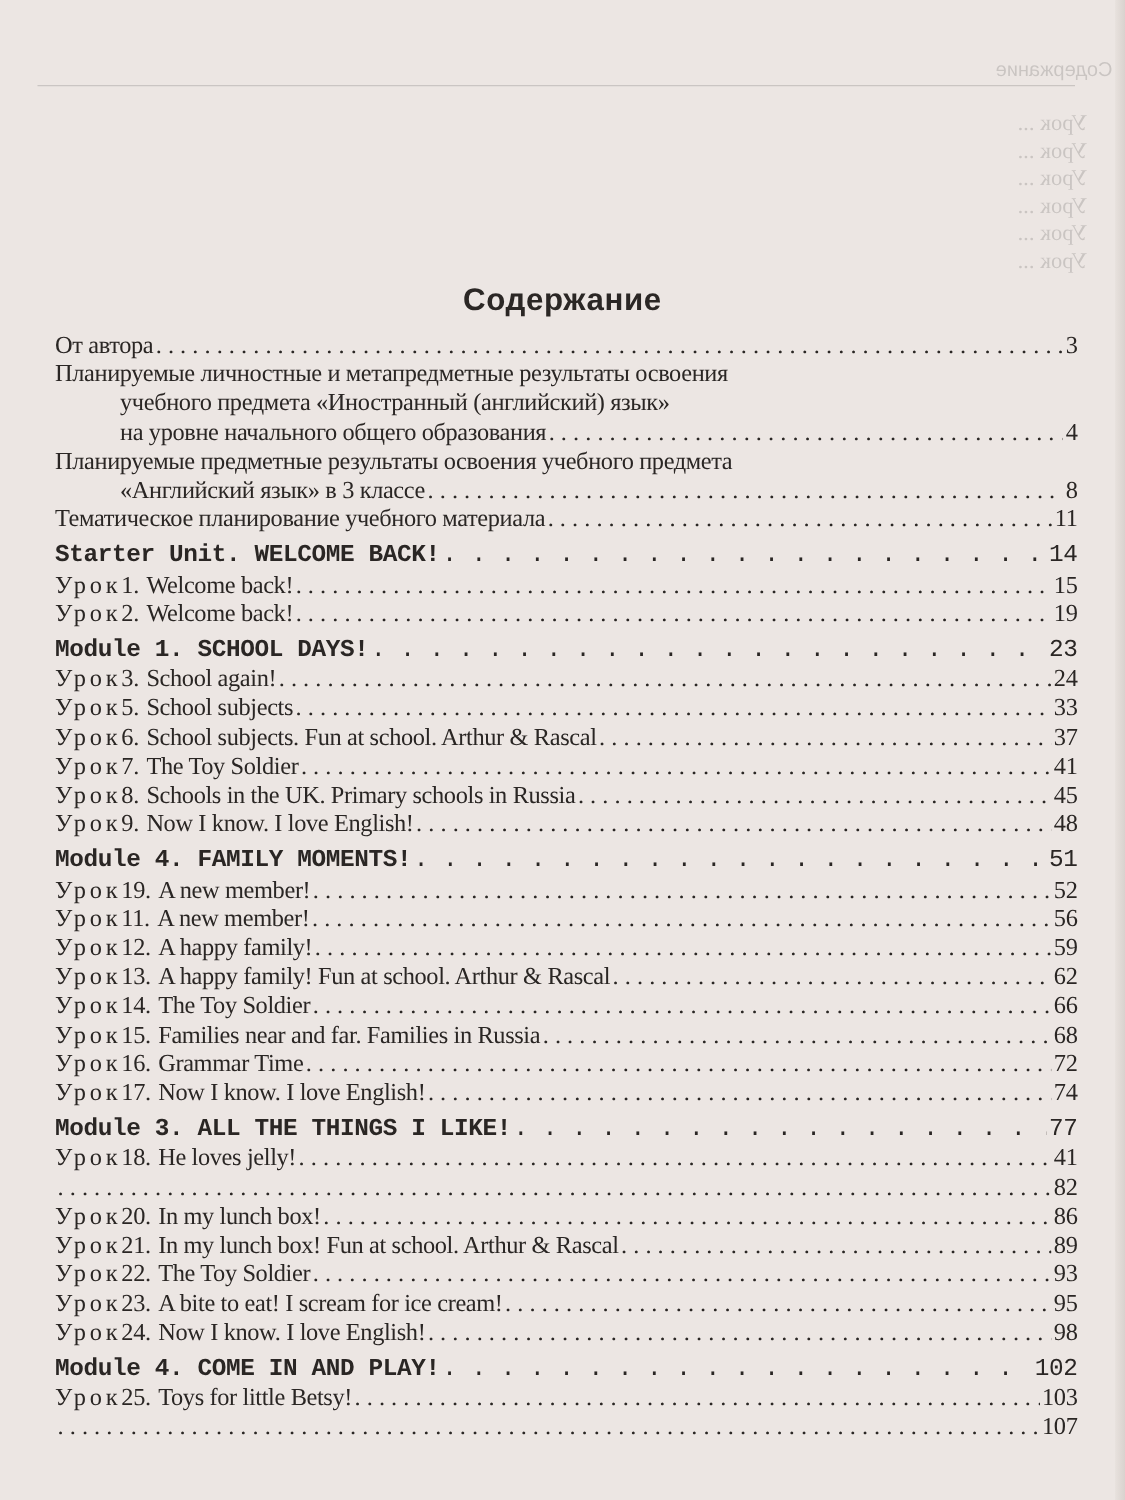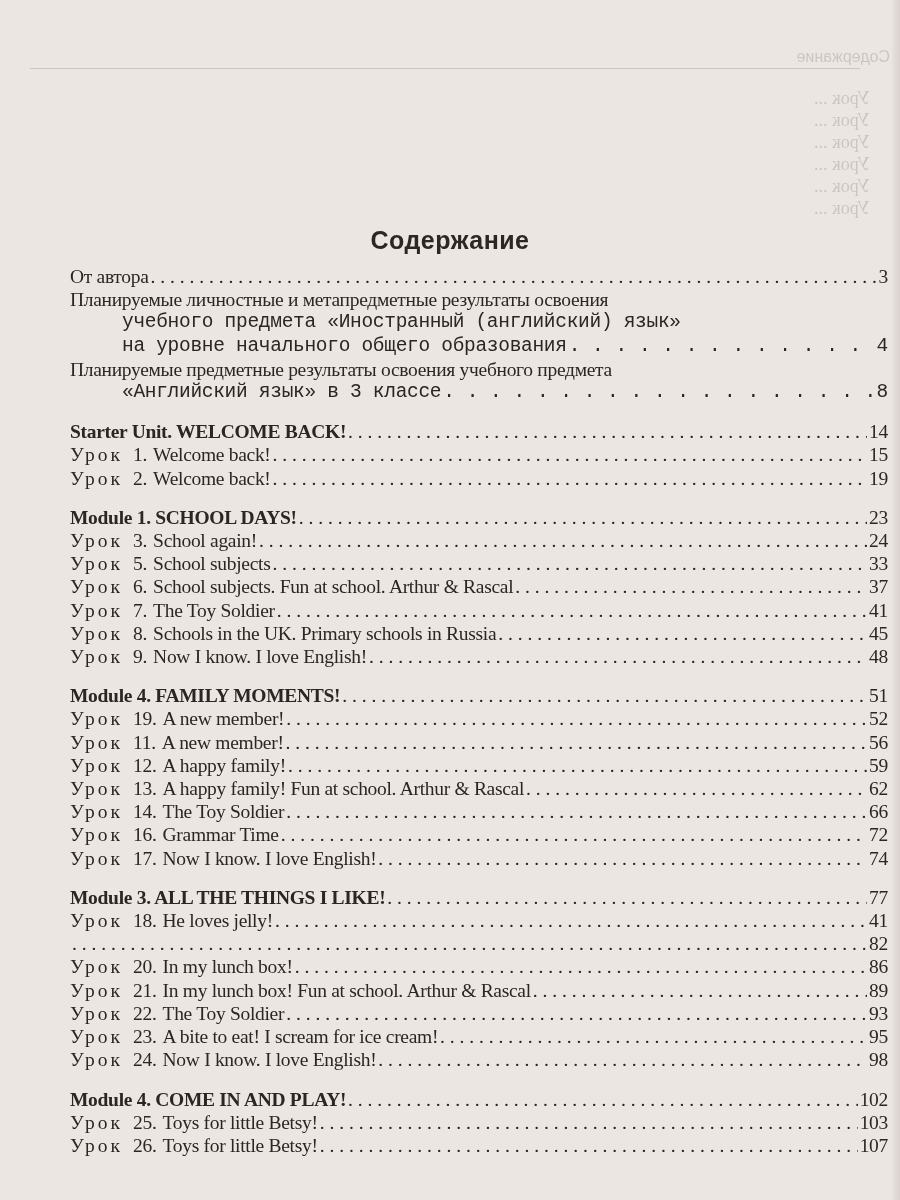--- a/index.html
+++ b/index.html
@@ -20,29 +20,29 @@
   .bleed .ln { position: absolute; left: 30px; width: 840px; white-space: nowrap; }
   .right-edge {
     position: absolute; right: 0; top: 0; width: 8px; height: 1200px;
     background: linear-gradient(to right, #e8e2de, #d9d2ce);
   }
   .title {
     position: absolute; top: 226px; left: 0; width: 900px; text-align: center;
     font-family: "Liberation Sans", sans-serif; font-weight: bold; font-size: 25px;
     color: #2b2725; letter-spacing: 0.5px;
   }
-  .toc { position: absolute; left: 70px; top: 265px; width: 818px; }
+  .toc { position: absolute; left: 44px; top: 265px; width: 818px; }
   .row {
     display: flex; align-items: baseline; font-size: 19.5px; line-height: 23.2px;
     white-space: nowrap; letter-spacing: -0.3px;
   }
-  .row.cont { padding-left: 52px; font-family: Liberation Mono, monospace; }
-  .row.module { font-weight: bold; margin-top: 16px; }
+  .row.cont { padding-left: 52px; }
+  .row.module { font-weight: bold; margin-top: 6px; font-family: Liberation Mono, monospace; }
   .row .label { flex: 0 0 auto; }
-  .row .prefix { letter-spacing: 3px; margin-right: 10px; }
+  .row .prefix { letter-spacing: 3px; }
   .row .num { margin-right: 6px; }
   .row .dots {
     flex: 1 1 auto; overflow: hidden; margin: 0 2px; font-weight: normal;
     letter-spacing: 3.2px;
   }
   .row .dots::before {
     content: ". . . . . . . . . . . . . . . . . . . . . . . . . . . . . . . . . . . . . . . . . . . . . . . . . . . . . . . . . . . . . . . . . . . . . . . . . . . . . . . . . . . . . . . . . . . .";
     letter-spacing: 0;
   }
   .row .page { flex: 0 0 auto; font-weight: normal; text-align: right; min-width: 10px; }
@@ -82,20 +82,25 @@
       <span class="page">4</span>
     </div>
     <div class="row">
       <span class="label">Планируемые предметные результаты освоения учебного предмета</span>
     </div>
     <div class="row cont">
       <span class="label">«Английский язык» в 3 классе</span>
       <span class="dots"></span>
       <span class="page">8</span>
     </div>
+    <div class="row">
+      <span class="label">Тематическое планирование учебного материала</span>
+      <span class="dots"></span>
+      <span class="page">11</span>
+    </div>
     <div class="row module">
       <span class="label">Starter Unit. WELCOME BACK!</span>
       <span class="dots"></span>
       <span class="page">14</span>
     </div>
     <div class="row">
       <span class="label"><span class="prefix">Урок</span><span class="num">1.</span><span class="ltitle">Welcome back!</span></span>
       <span class="dots"></span>
       <span class="page">15</span>
     </div>
@@ -163,20 +168,25 @@
       <span class="label"><span class="prefix">Урок</span><span class="num">13.</span><span class="ltitle">A happy family! Fun at school. Arthur &amp; Rascal</span></span>
       <span class="dots"></span>
       <span class="page">62</span>
     </div>
     <div class="row">
       <span class="label"><span class="prefix">Урок</span><span class="num">14.</span><span class="ltitle">The Toy Soldier</span></span>
       <span class="dots"></span>
       <span class="page">66</span>
     </div>
     <div class="row">
+      <span class="label"><span class="prefix">Урок</span><span class="num">15.</span><span class="ltitle">Families near and far. Families in Russia</span></span>
+      <span class="dots"></span>
+      <span class="page">68</span>
+    </div>
+    <div class="row">
       <span class="label"><span class="prefix">Урок</span><span class="num">16.</span><span class="ltitle">Grammar Time</span></span>
       <span class="dots"></span>
       <span class="page">72</span>
     </div>
     <div class="row">
       <span class="label"><span class="prefix">Урок</span><span class="num">17.</span><span class="ltitle">Now I know. I love English!</span></span>
       <span class="dots"></span>
       <span class="page">74</span>
     </div>
     <div class="row module">
@@ -222,17 +232,16 @@
       <span class="label">Module 4. COME IN AND PLAY!</span>
       <span class="dots"></span>
       <span class="page">102</span>
     </div>
     <div class="row">
       <span class="label"><span class="prefix">Урок</span><span class="num">25.</span><span class="ltitle">Toys for little Betsy!</span></span>
       <span class="dots"></span>
       <span class="page">103</span>
     </div>
     <div class="row">
-      <span class="label"><span class="prefix">Урок</span><span class="num">26.</span><span class="ltitle">Toys for little Betsy!</span></span>
       <span class="dots"></span>
       <span class="page">107</span>
     </div>
   </div>
 
 </body></html>

